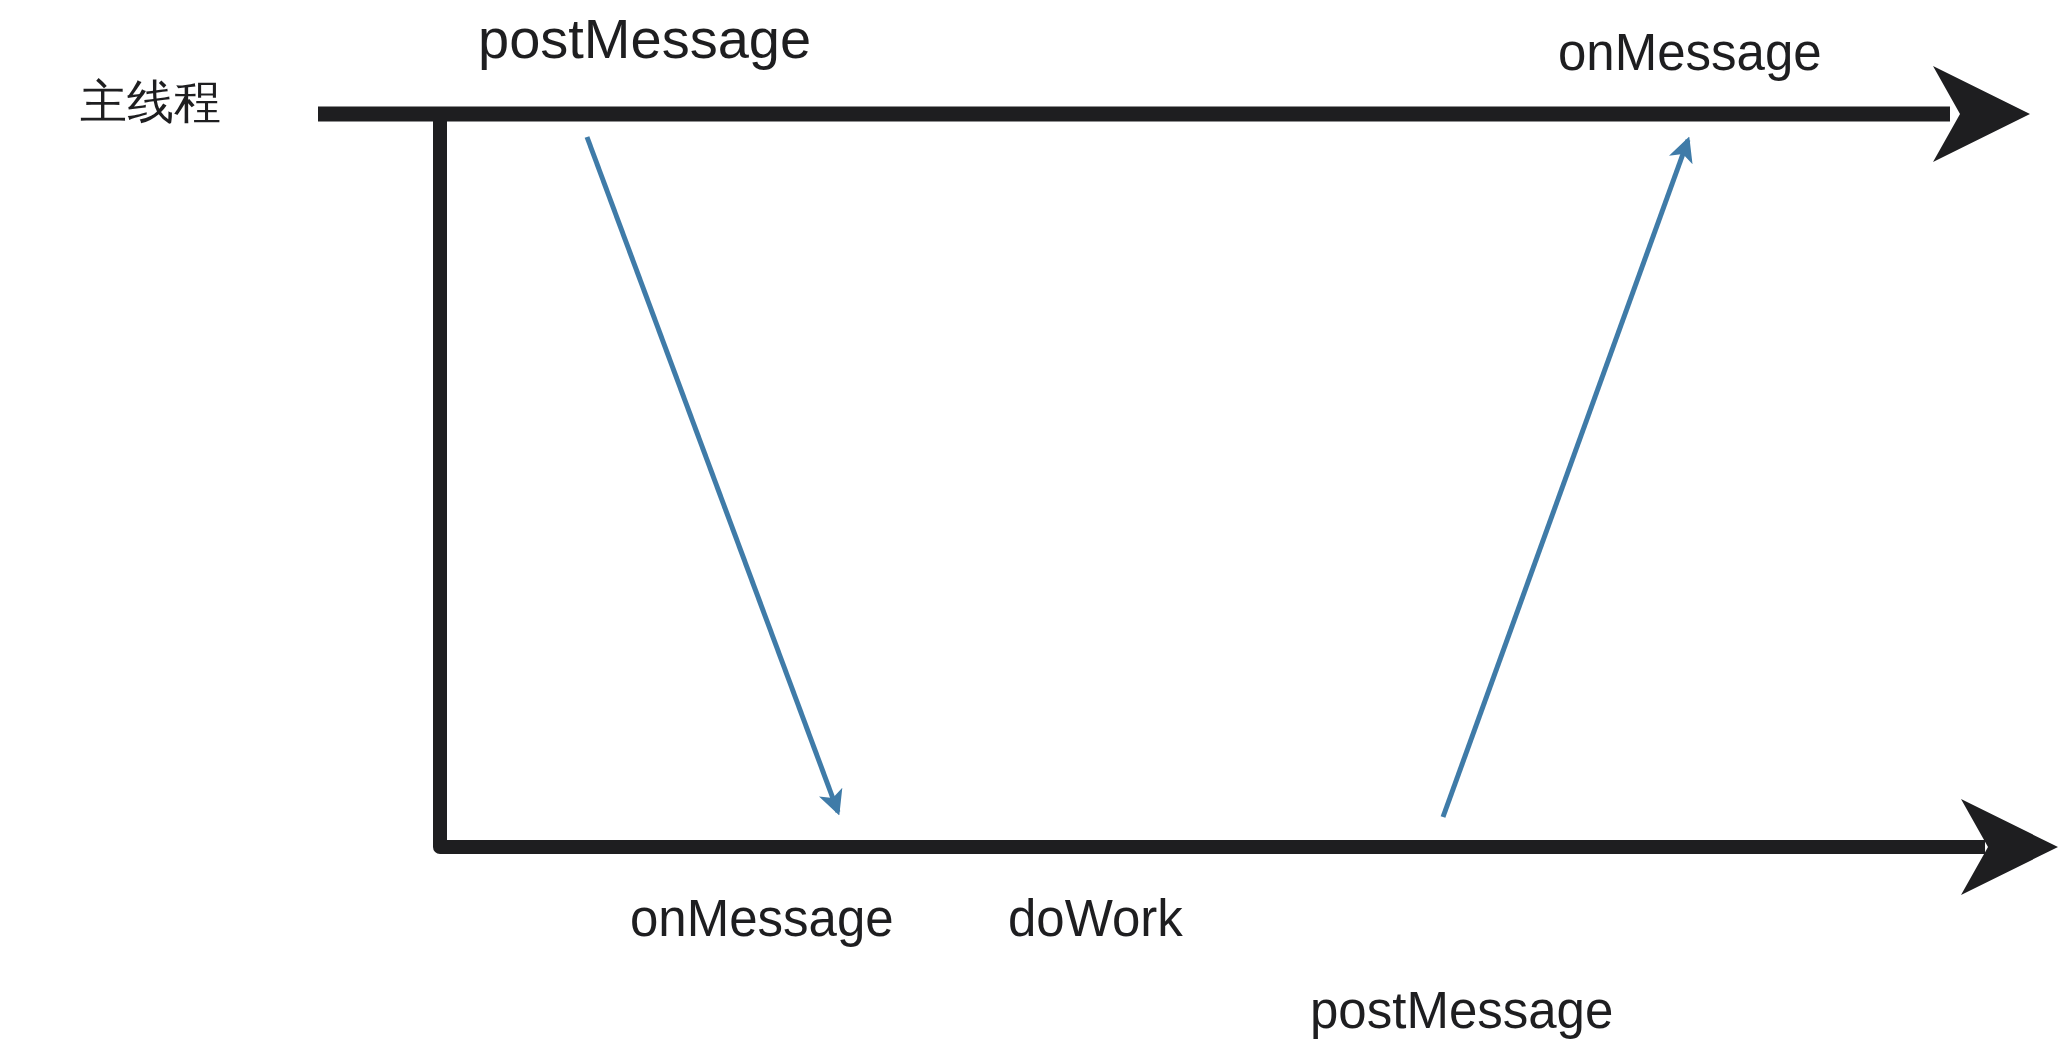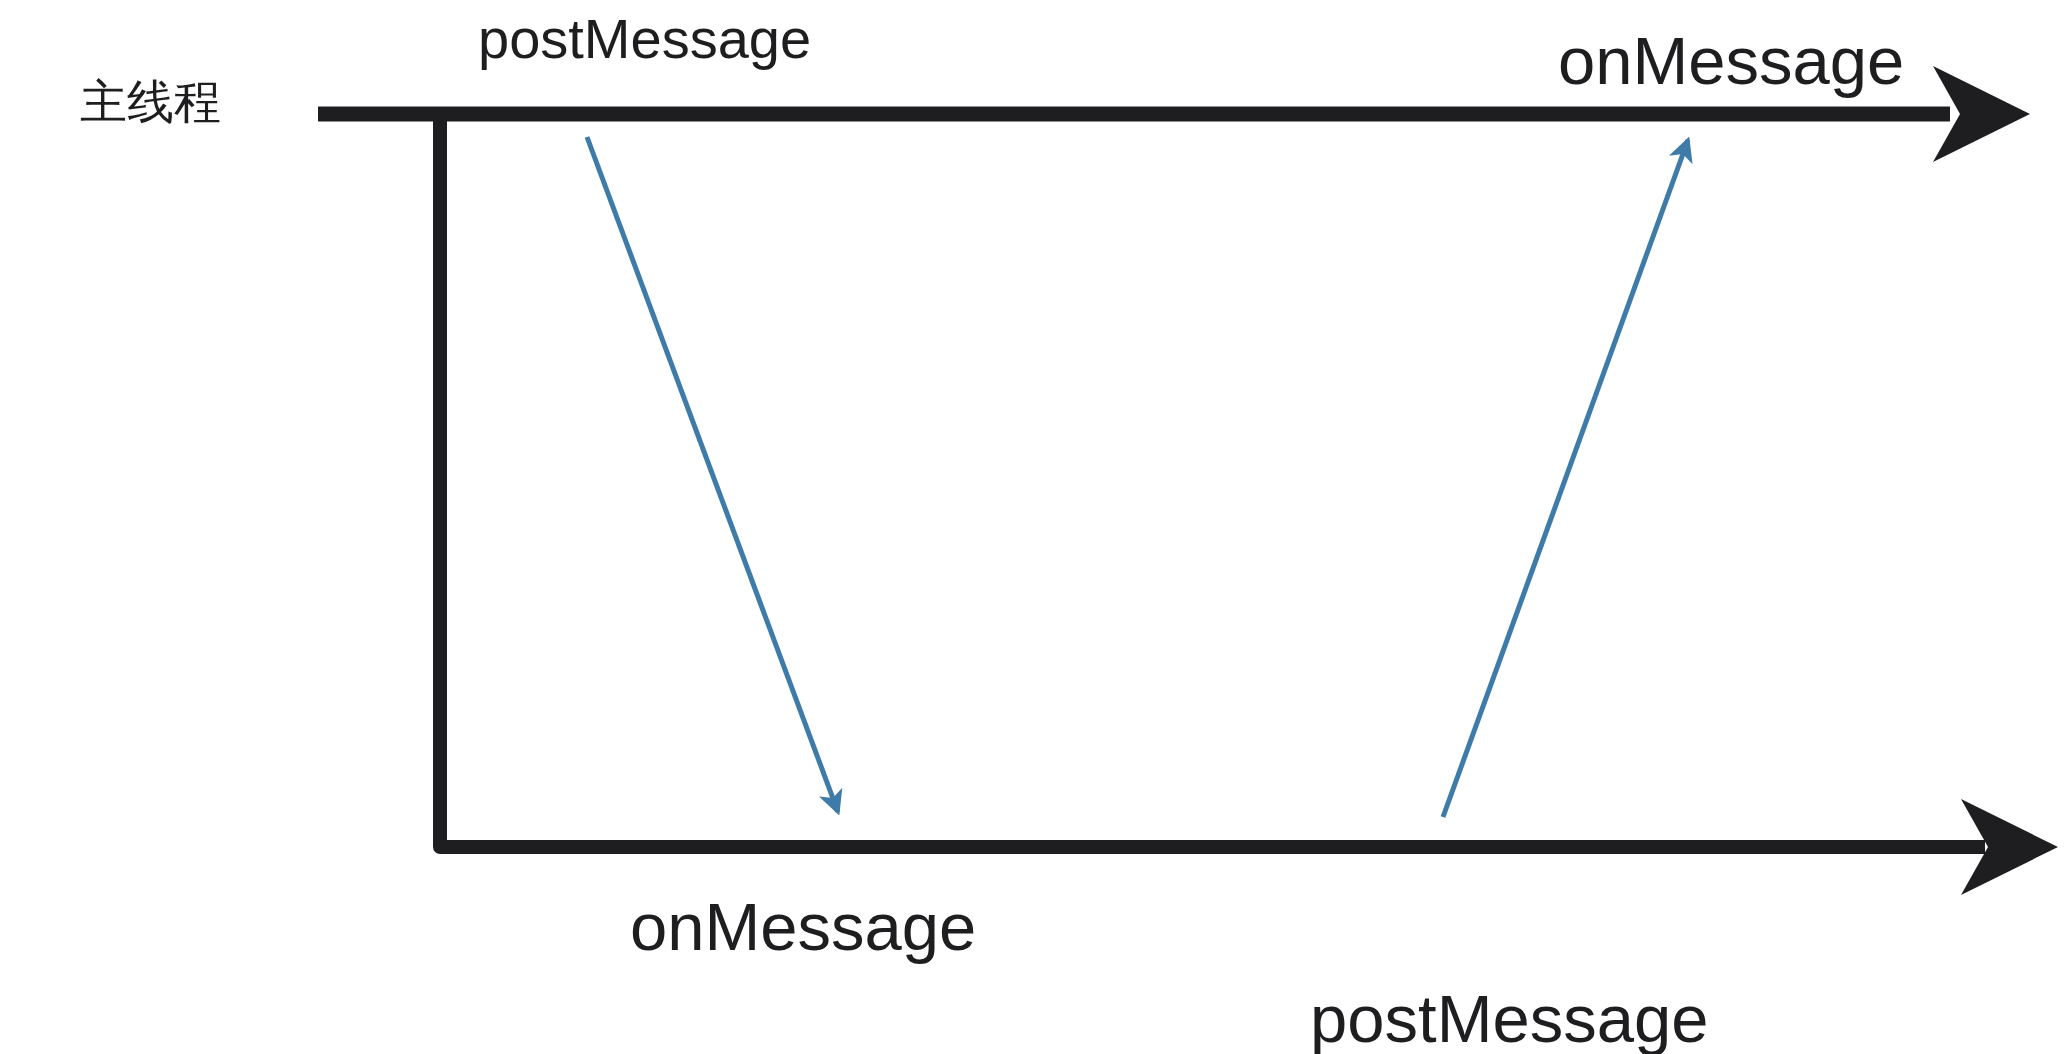--- a/index.html
+++ b/index.html
@@ -35,21 +35,21 @@
     stroke: var(--accent, #3f7ba8);
     fill: none;
   }
   .label {
     position: absolute;
     white-space: nowrap;
     line-height: 1.05;
     color: var(--line, #1e1e20);
   }
   .lane-label    { font-size: 47px; font-family: Liberation Serif, serif; }
-  .call-label    { font-size: 67px; }
+  .call-label    { font-size: 51px; }
   .lbl-main-thread   { left: 80px;   top: 78px;  }
   .lbl-worker-thread { left: 8px;    top: 774px; }
   .lbl-post-top      { left: 478px;  top: 10px;  font-size: 56px; }
   .lbl-on-top        { left: 1558px; top: 26px;  }
   .lbl-on-bottom     { left: 630px;  top: 892px; }
   .lbl-dowork        { left: 1008px; top: 892px; }
   .lbl-finishwork    { left: 1306px; top: 892px; }
   .lbl-post-bottom   { left: 1310px; top: 984px; }
 </style>
 </head>
@@ -77,17 +77,18 @@
 
   <div class="label lane-label lbl-main-thread">主线程</div>
 
 
   <div class="label call-label lbl-post-top">postMessage</div>
 
   <div class="label call-label lbl-on-top">onMessage</div>
 
   <div class="label call-label lbl-on-bottom">onMessage</div>
 
+  <div class="label call-label lbl-dowork">doWork</div>
 
 
   <div class="label call-label lbl-post-bottom">postMessage</div>
 
 </div>
 
 </body></html>

